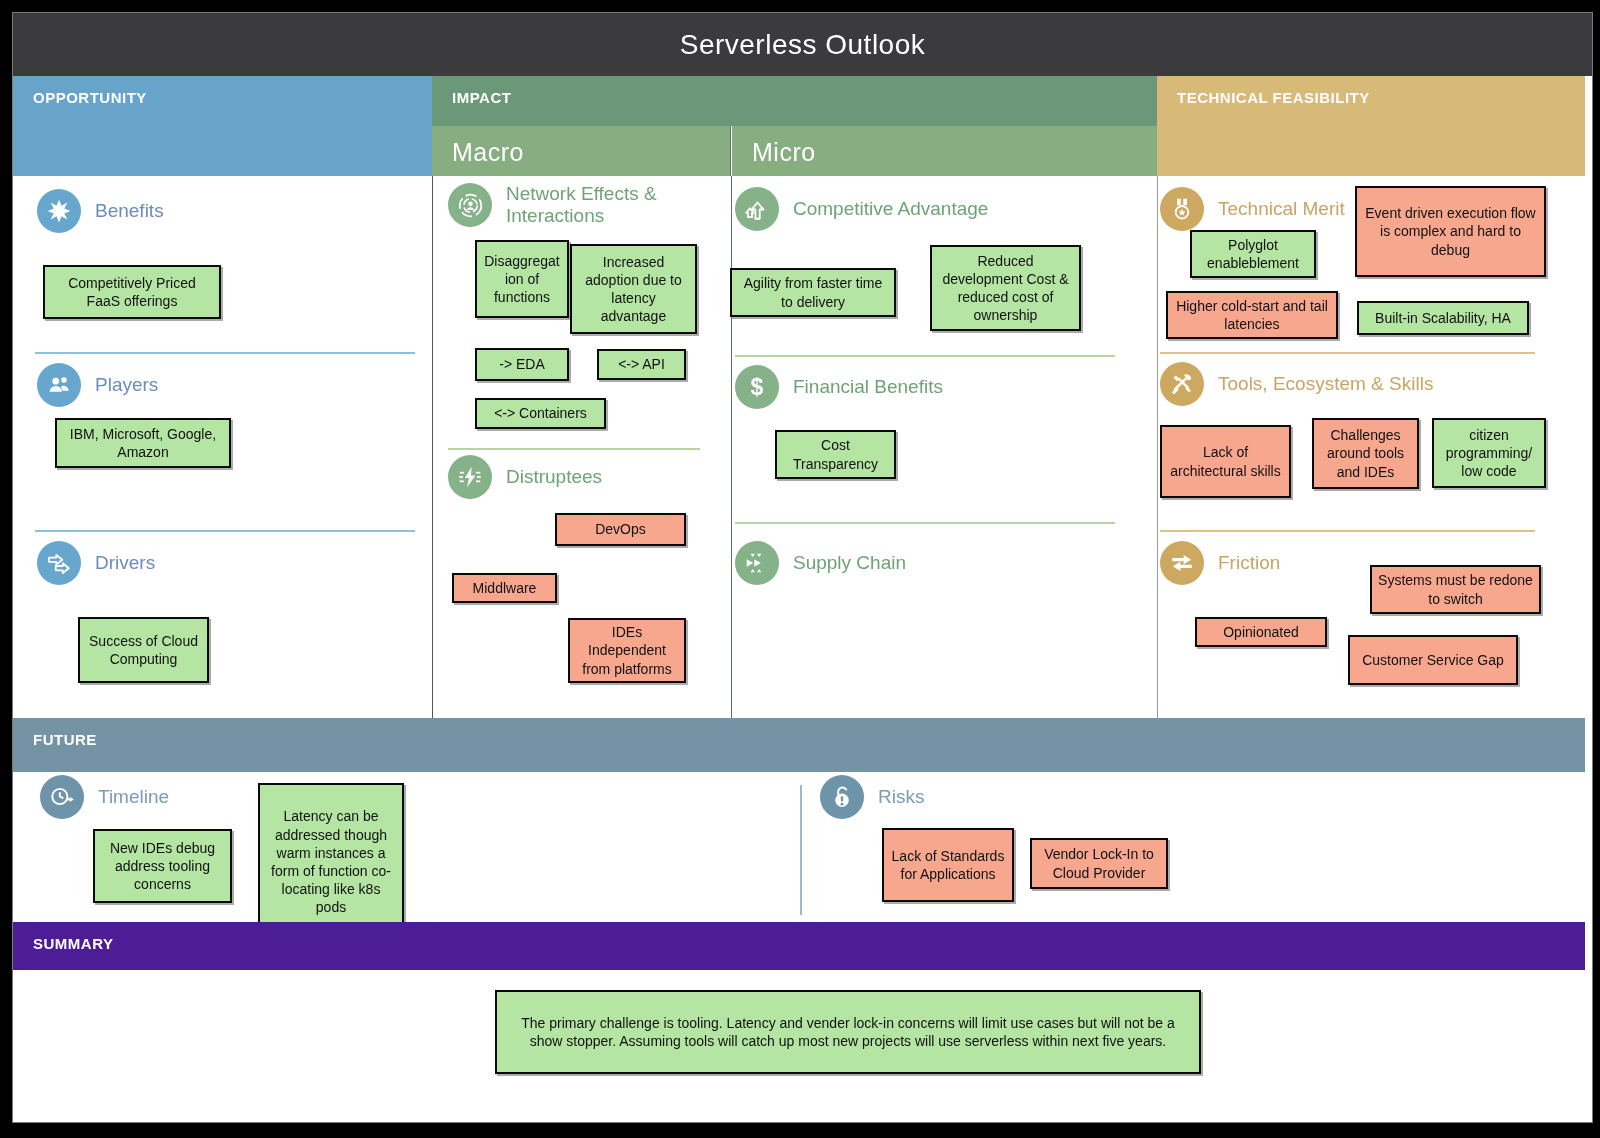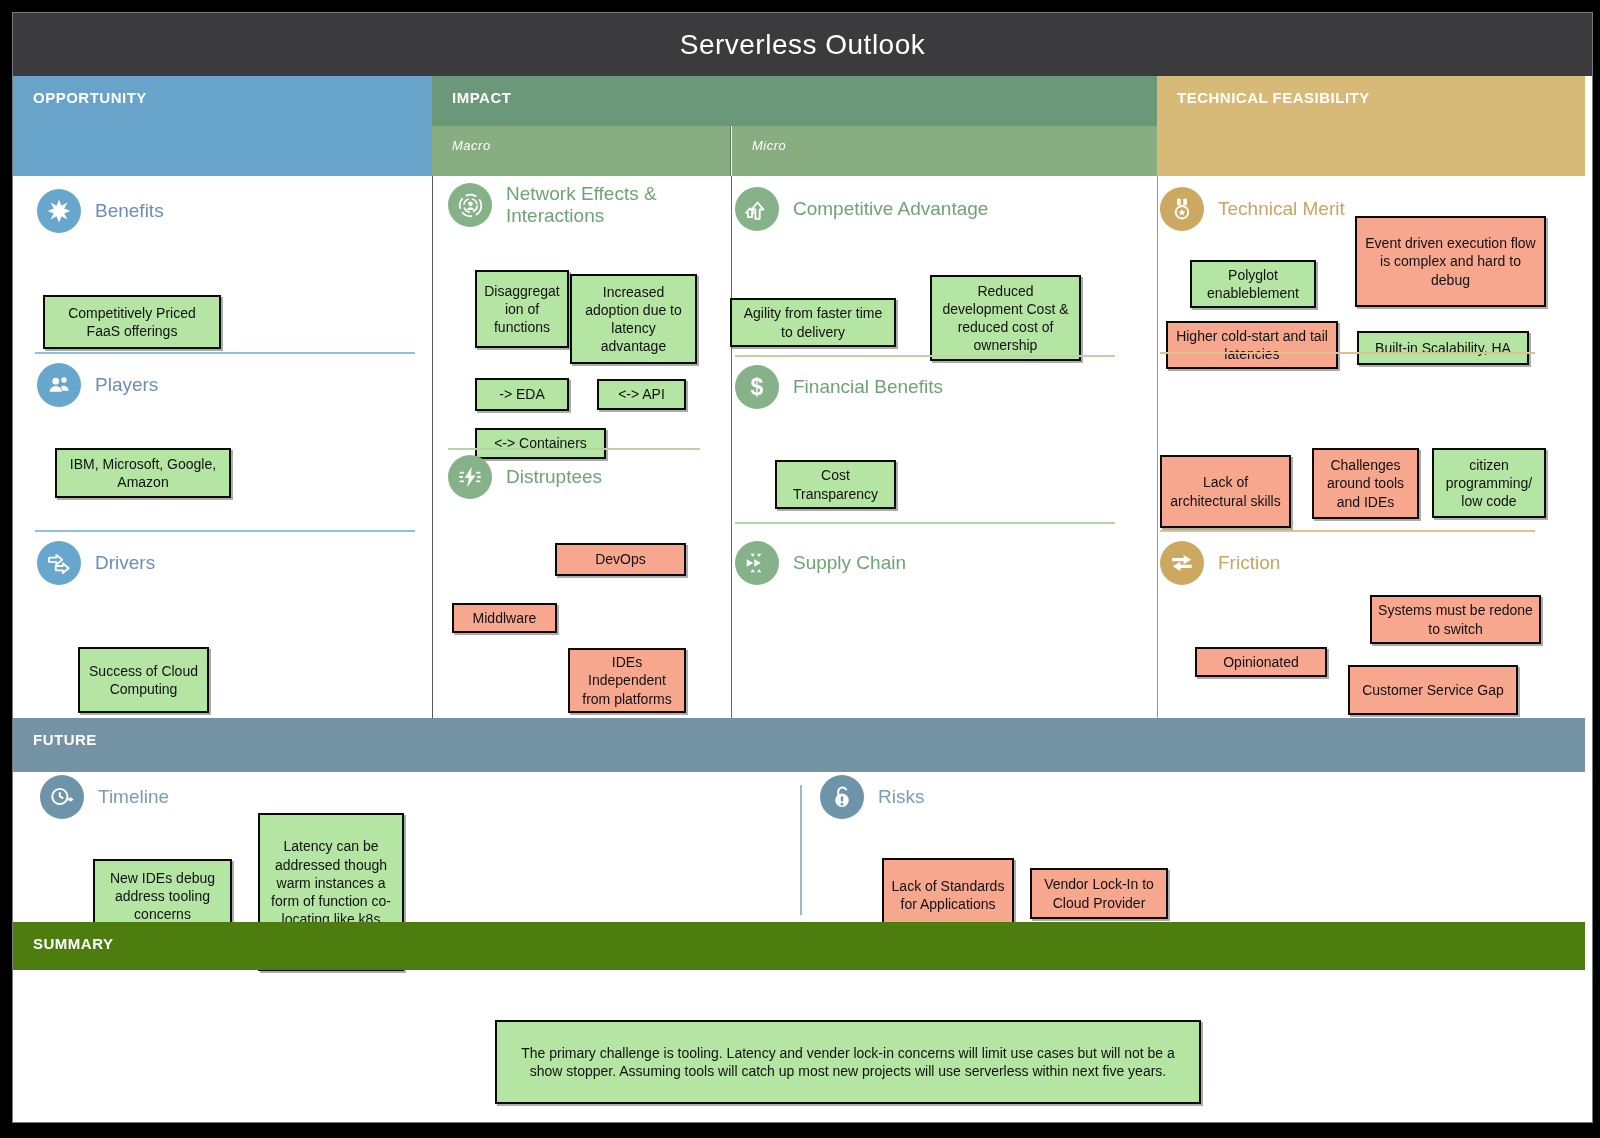--- a/index.html
+++ b/index.html
@@ -1,31 +1,31 @@
 <!DOCTYPE html>
 <html><head>
 <meta charset="utf-8">
 <style>
   html,body{margin:0;padding:0;background:#000;}
   body{width:1600px;height:1138px;position:relative;font-family:"Liberation Sans",sans-serif;overflow:hidden;}
   .canvas{position:absolute;left:13px;top:13px;width:1579px;height:1109px;background:#fff;outline:1px solid #7a7a7a;}
   .titlebar{position:absolute;left:0;top:0;width:100%;height:63px;background:#3b3b3e;color:#fff;font-size:28px;display:flex;align-items:center;justify-content:center;letter-spacing:.5px;}
   .band{position:absolute;color:#fff;box-sizing:border-box;}
   .band .blabel{position:absolute;left:20px;top:13px;font-weight:bold;font-size:15px;letter-spacing:.5px;}
-  .subband .blabel{font-weight:normal;font-size:13px;top:12px;font-style:italic;}
+  .subband .blabel{font-weight:normal;font-size:25px;top:12px;}
   .vline{position:absolute;width:1px;top:163px;height:542px;}
   .hline{position:absolute;height:2px;}
   .ghead{position:absolute;display:flex;align-items:center;gap:14px;}
   .gicon{width:44px;height:44px;border-radius:50%;display:flex;align-items:center;justify-content:center;color:#fff;flex:0 0 44px;}
   .glabel{font-size:19px;line-height:1.15;}
   .c-opp .gicon{background:#68a7cd}.c-opp .glabel{color:#6b8cbe}
   .c-imp .gicon{background:#85b288}.c-imp .glabel{color:#6fa376}
   .c-tec .gicon{background:#cda860}.c-tec .glabel{color:#c9a464}
   .c-fut .gicon{background:#6e94aa}.c-fut .glabel{color:#7b9cb3}
-  .note{position:absolute;border:2px solid #0a0a0a;display:flex;align-items:center;justify-content:center;text-align:center;font-size:14px;line-height:1.3;padding:3px 6px;box-sizing:border-box;box-shadow:2px 2px 0 rgba(70,70,70,.45);color:#111;overflow-wrap:break-word;word-break:break-word;margin-top:30px;}
+  .note{position:absolute;border:2px solid #0a0a0a;display:flex;align-items:center;justify-content:center;text-align:center;font-size:14px;line-height:1.3;padding:3px 6px;box-sizing:border-box;box-shadow:2px 2px 0 rgba(70,70,70,.45);color:#111;overflow-wrap:break-word;word-break:break-word;}
   .green{background:#b4e5a2}
   .salmon{background:#f7a78e}
   .dollar{font-size:23px;font-weight:bold;line-height:1;}
 </style>
 </head>
 <body>
 
 <div class="canvas">
 
   <div class="titlebar">
@@ -178,20 +178,33 @@
     </span>
     <span class="glabel">Technical Merit</span>
   </div>
   <div class="note green" style="left:1177px;top:217px;width:126px;height:48px">Polyglot enableblement</div>
   <div class="note salmon" style="left:1342px;top:173px;width:191px;height:91px">Event driven execution flow is complex and hard to debug</div>
   <div class="note salmon" style="left:1153px;top:278px;width:172px;height:48px">Higher cold-start and tail latencies</div>
   <div class="note green" style="left:1344px;top:288px;width:172px;height:34px">Built-in Scalability, HA</div>
 
   <div class="hline" style="left:1147px;top:339px;width:375px;background:#ddc38b"></div>
 
+  <div class="ghead c-tec" style="left:1147px;top:349px">
+    <span class="gicon">
+      <svg viewBox="0 0 24 24" width="26" height="26" stroke="currentColor" fill="currentColor">
+          <path d="M5,17.5 L15.5,7" stroke-width="2.3" fill="none"></path>
+          <path d="M14,3.5 a4.5,4.5 0 0 1 6.5,4 l-2.8,1.2 -2.5,-2.5 z" stroke="none"></path>
+          <path d="M7,15 l2,2 -3.5,3.8 a1.4,1.4 0 0 1 -2,-2 z" stroke="none"></path>
+          <path d="M8.5,6.5 L18,16" stroke-width="2.3" fill="none"></path>
+          <path d="M16.8,14.6 l3.4,3.4 -1.7,1.7 -3.4,-3.4 z" stroke="none"></path>
+          <path d="M6.2,4.2 l3.2,3.2 -2,2 -3.2,-3.2 z" stroke="none"></path>
+        </svg>
+    </span>
+    <span class="glabel">Tools, Ecosystem &amp; Skills</span>
+  </div>
   <div class="note salmon" style="left:1147px;top:412px;width:131px;height:73px">Lack of architectural skills</div>
   <div class="note salmon" style="left:1299px;top:405px;width:107px;height:71px">Challenges around tools and IDEs</div>
   <div class="note green" style="left:1419px;top:405px;width:114px;height:70px">citizen programming/ low code</div>
 
   <div class="hline" style="left:1147px;top:517px;width:375px;background:#ddc38b"></div>
 
   <div class="ghead c-tec" style="left:1147px;top:528px">
     <span class="gicon">
       <svg viewBox="0 0 24 24" width="26" height="26" fill="currentColor">
           <path d="M3,7.4 h10.5 V4.7 l7,4.2 -7,4.2 V10.4 H3 z"></path>
@@ -231,18 +244,18 @@
           <circle cx="12" cy="15" r="6.2" fill="currentColor"></circle>
           <rect x="10.9" y="11.2" width="2.2" height="5" rx="1" fill="#6e94aa"></rect>
           <circle cx="12" cy="18.6" r="1.3" fill="#6e94aa"></circle>
         </svg>
     </span>
     <span class="glabel">Risks</span>
   </div>
   <div class="note salmon" style="left:869px;top:815px;width:132px;height:74px">Lack of Standards for Applications</div>
   <div class="note salmon" style="left:1017px;top:825px;width:138px;height:51px">Vendor Lock-In to Cloud Provider</div>
 
-  <div class="band" style="left:0;top:909px;width:1572px;height:48px;background:#4d7c0f">
+  <div class="band" style="left:0;top:909px;width:1572px;height:48px;background:#4c1d95">
     <span class="blabel">SUMMARY</span>
   </div>
   <div class="note green" style="left:482px;top:977px;width:706px;height:84px">The primary challenge is tooling. Latency and vender lock-in concerns will limit use cases but will not be a show stopper. Assuming tools will catch up most new projects will use serverless within next five years.</div>
 
 </div>
 
 </body></html>

